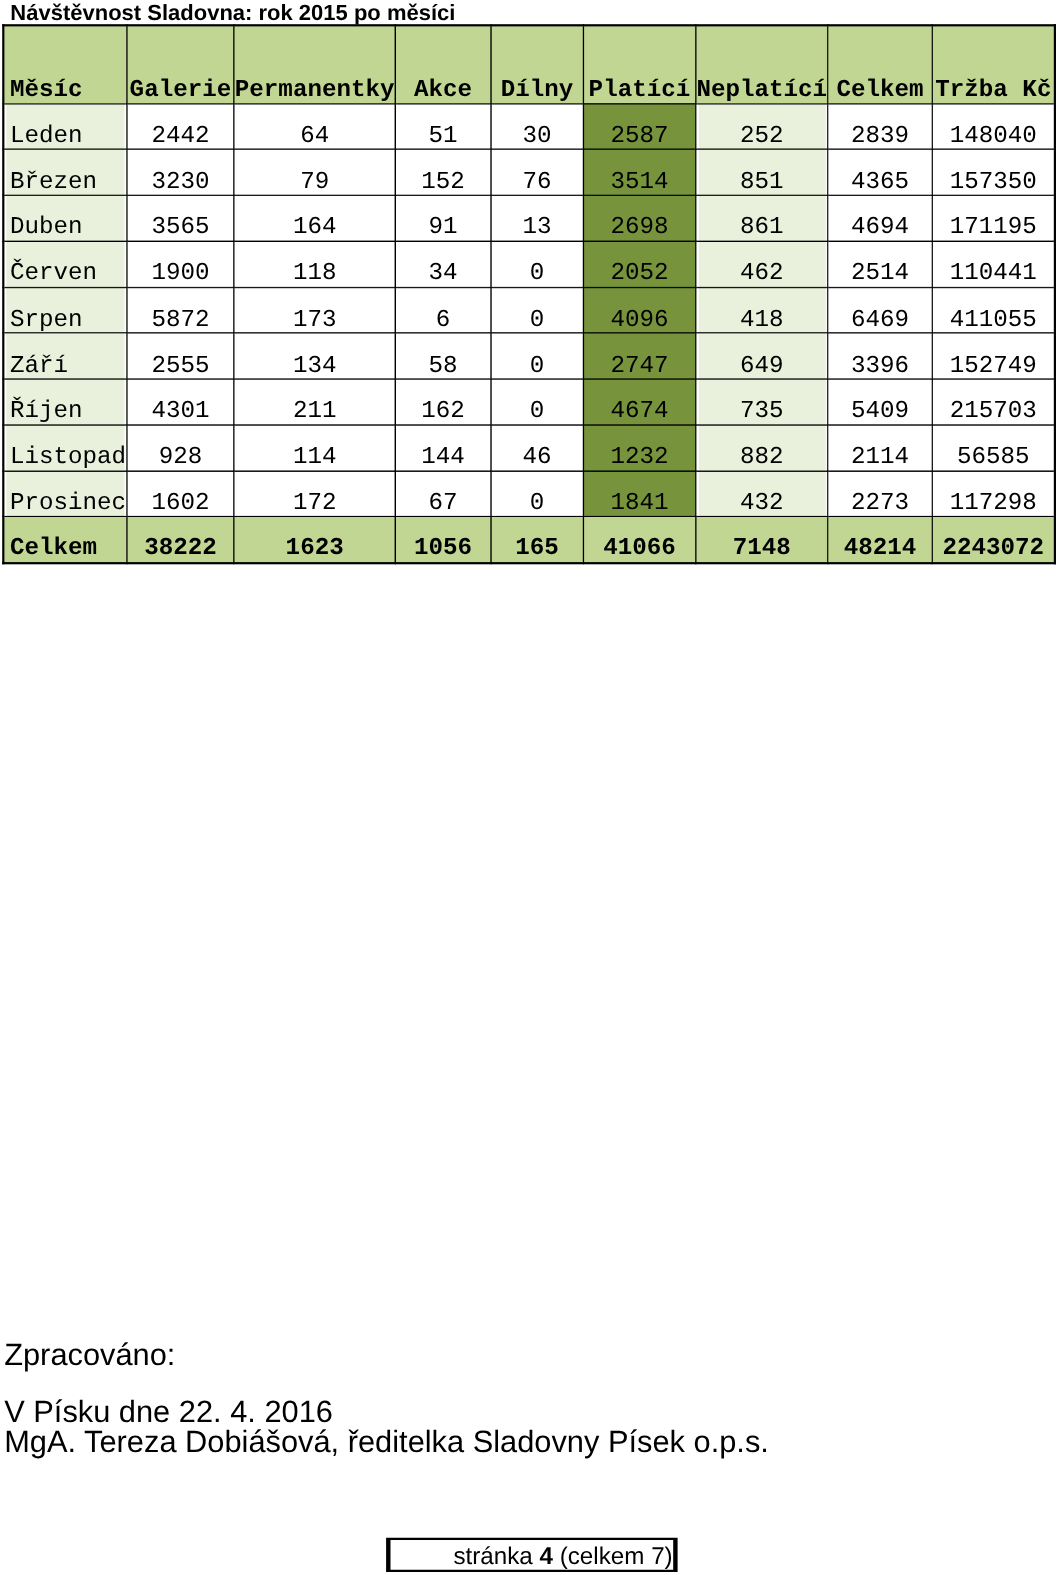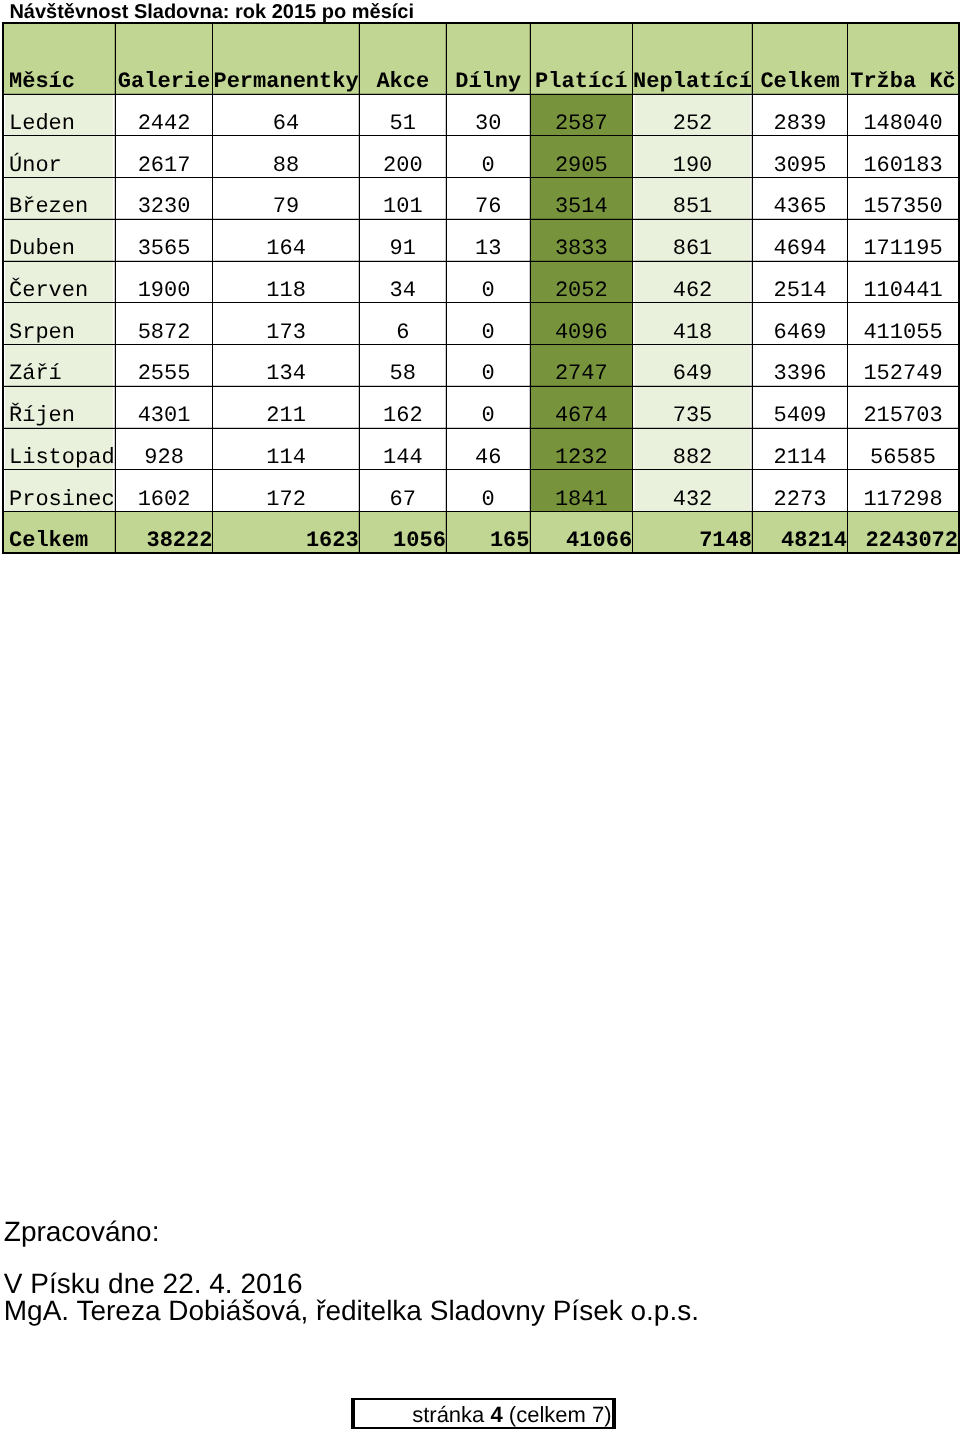--- a/index.html
+++ b/index.html
@@ -51,21 +51,21 @@
     height: 71px;
     font-weight: bold;
     background: var(--mid-green);
     padding-bottom: 1px;
   }
   table.grid tbody td { height: 41.77px; padding-bottom: 0.5px; }
   table.grid td.month, table.grid th.month { text-align:left; padding-left:5px; }
   td.c-light { background:linear-gradient(to right, var(--white) 1.5px, var(--light-green) 1.5px, var(--light-green) calc(100% - 1.5px), var(--white) calc(100% - 1.5px)); }
   td.c-dark { background:var(--dark-green); }
   td.c-white { background:var(--white); }
-  tr.total td { background:var(--mid-green); font-weight:bold;text-align:right; }
+  tr.total td { background:var(--mid-green); font-weight:bold; }
   .footer { position:absolute; left:3.8px; font-size:28px; line-height:22px; white-space:nowrap; }
   .f1 { top:1221px; }
   .f2 { top:1272.5px; }
   .f3 { top:1299.5px; }
   .pagebox {
     position:absolute; left:350.5px; top:1398px; width:265px; height:30.5px;
     border-left:4.2px solid var(--border); border-right:4.2px solid var(--border);
     border-top:2px solid var(--border); border-bottom:2px solid var(--border);
     box-sizing:border-box;
     text-align:right;
@@ -109,48 +109,37 @@
         <td class="c-white">2442</td>
         <td class="c-white">64</td>
         <td class="c-white">51</td>
         <td class="c-white">30</td>
         <td class="c-dark">2587</td>
         <td class="c-light">252</td>
         <td class="c-white">2839</td>
         <td class="c-white">148040</td>
       </tr>
       <tr>
-        <td class="c-light month">Únor</td>
-        <td class="c-white">2617</td>
-        <td class="c-white">88</td>
-        <td class="c-white">200</td>
-        <td class="c-white">0</td>
-        <td class="c-dark">2905</td>
-        <td class="c-light">190</td>
-        <td class="c-white">3095</td>
-        <td class="c-white">160183</td>
-      </tr>
-      <tr>
         <td class="c-light month">Březen</td>
         <td class="c-white">3230</td>
         <td class="c-white">79</td>
-        <td class="c-white">101</td>
+        <td class="c-white">152</td>
         <td class="c-white">76</td>
         <td class="c-dark">3514</td>
         <td class="c-light">851</td>
         <td class="c-white">4365</td>
         <td class="c-white">157350</td>
       </tr>
       <tr>
         <td class="c-light month">Duben</td>
         <td class="c-white">3565</td>
         <td class="c-white">164</td>
         <td class="c-white">91</td>
         <td class="c-white">13</td>
-        <td class="c-dark">3833</td>
+        <td class="c-dark">2698</td>
         <td class="c-light">861</td>
         <td class="c-white">4694</td>
         <td class="c-white">171195</td>
       </tr>
       <tr>
         <td class="c-light month">Červen</td>
         <td class="c-white">1900</td>
         <td class="c-white">118</td>
         <td class="c-white">34</td>
         <td class="c-white">0</td>

